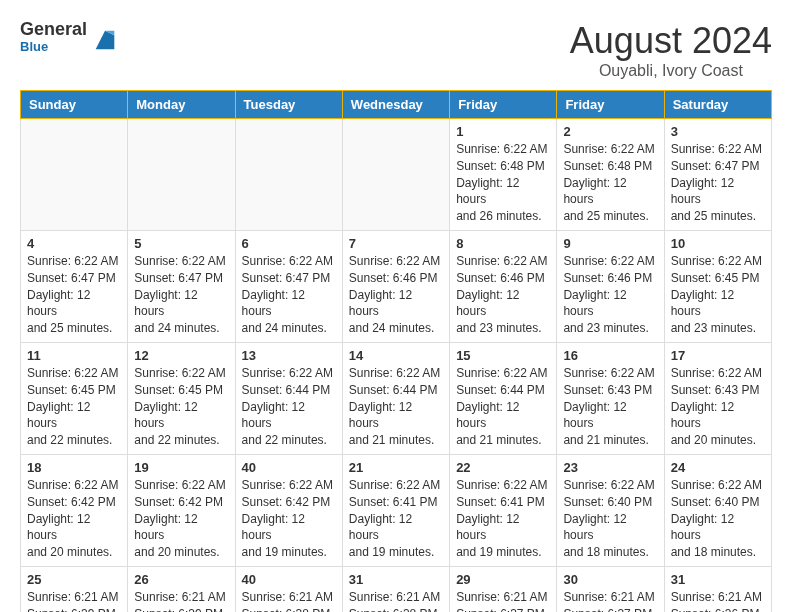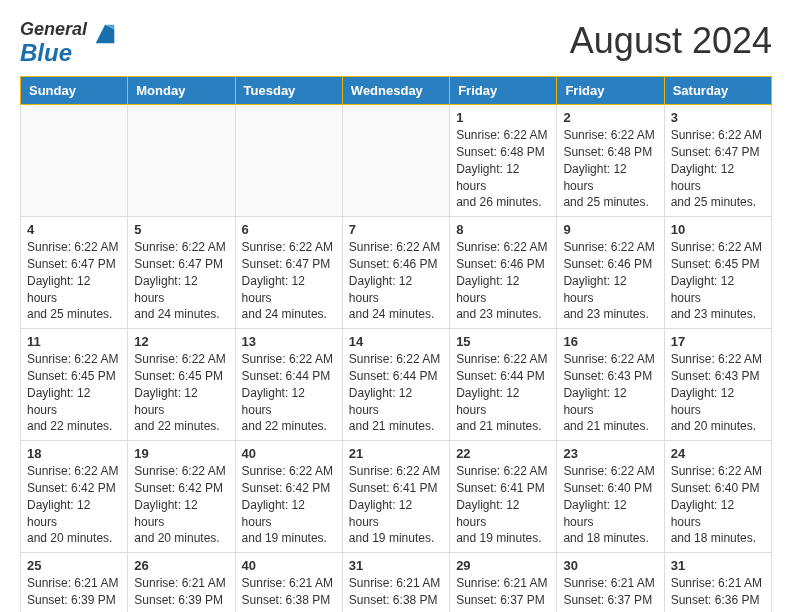--- a/index.html
+++ b/index.html
@@ -11,36 +11,35 @@
       padding: 20px;
     }
     .header {
       display: flex;
       justify-content: space-between;
       align-items: flex-start;
       margin-bottom: 10px;
     }
     .logo {
       display: flex;
-      align-items: flex-start;
+      align-items: flex-end;
       gap: 2px;
-      font-style: italic;
     }
     .logo-text {
       display: flex;
       flex-direction: column;
       line-height: 1.1;
     }
     .logo-general {
       font-size: 18px;
       font-weight: bold;
       color: #333;
     }
     .logo-blue {
-      font-size: 24px;
+      font-size: 13px;
       font-weight: bold;
       color: #1a6fad;
     }
     .logo-icon {
       width: 28px;
       height: 28px;
       margin-left: 2px;
     }
     .title-block {
       text-align: center;
@@ -105,20 +104,21 @@
       <span class="logo-general">General</span>
       <span class="logo-blue">Blue</span>
     </div>
     <svg class="logo-icon" viewBox="0 0 30 30">
       <polygon points="5,25 25,25 25,10 15,5" fill="#1a6fad"></polygon>
       <polygon points="15,5 25,10 25,5" fill="#4fa3e0"></polygon>
     </svg>
   </div>
   <div class="title-block">
     <div class="month-year">August 2024</div>
+    <div class="location">Ouyabli, Ivory Coast</div>
   </div>
 </div>
 
 <table class="calendar">
   <thead>
     <tr>
     <th>Sunday</th>
         <th>Monday</th>
         <th>Tuesday</th>
         <th>Wednesday</th>

